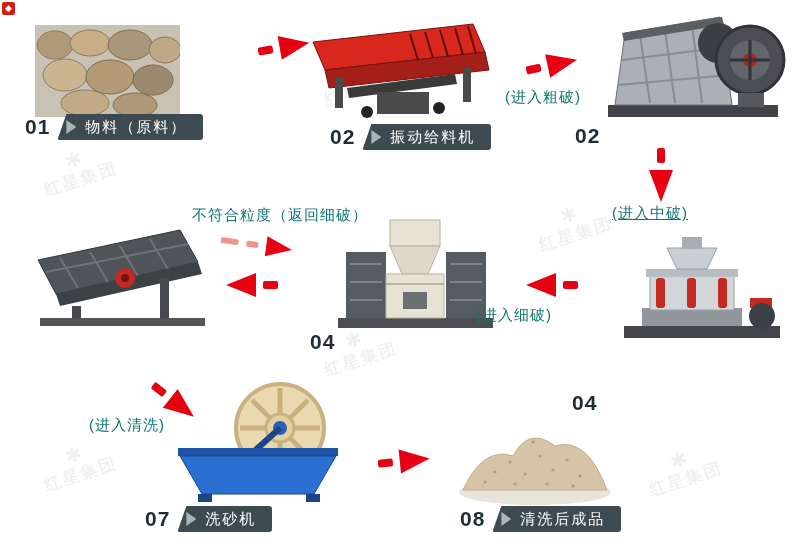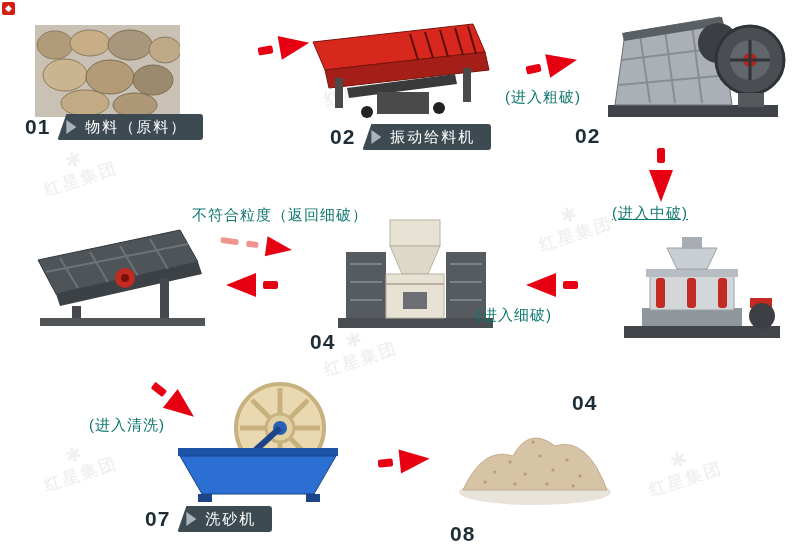--- a/index.html
+++ b/index.html
@@ -311,17 +311,21 @@
 
 
   <div class="step" style="left:145px;top:506px;">
     <span class="num">07</span>
     <div class="banner">
       <span class="chev"></span>
       <span class="txt">洗砂机</span>
     </div>
   </div>
 
-  <div class="step" style="left:450px;top:506px;margin-top:16px;">
+  <div class="step" style="left:460px;top:506px;">
     <span class="num">08</span>
+    <div class="banner">
+      <span class="chev"></span>
+      <span class="txt">清洗后成品</span>
+    </div>
   </div>
 
 </div>
 
 </body></html>

